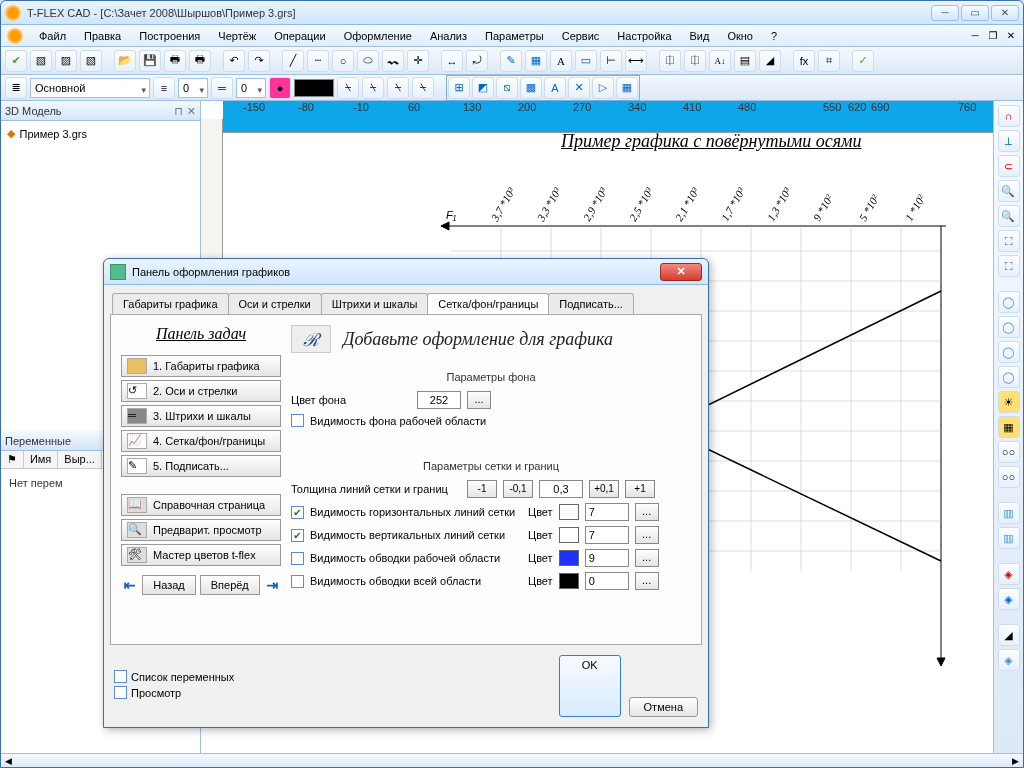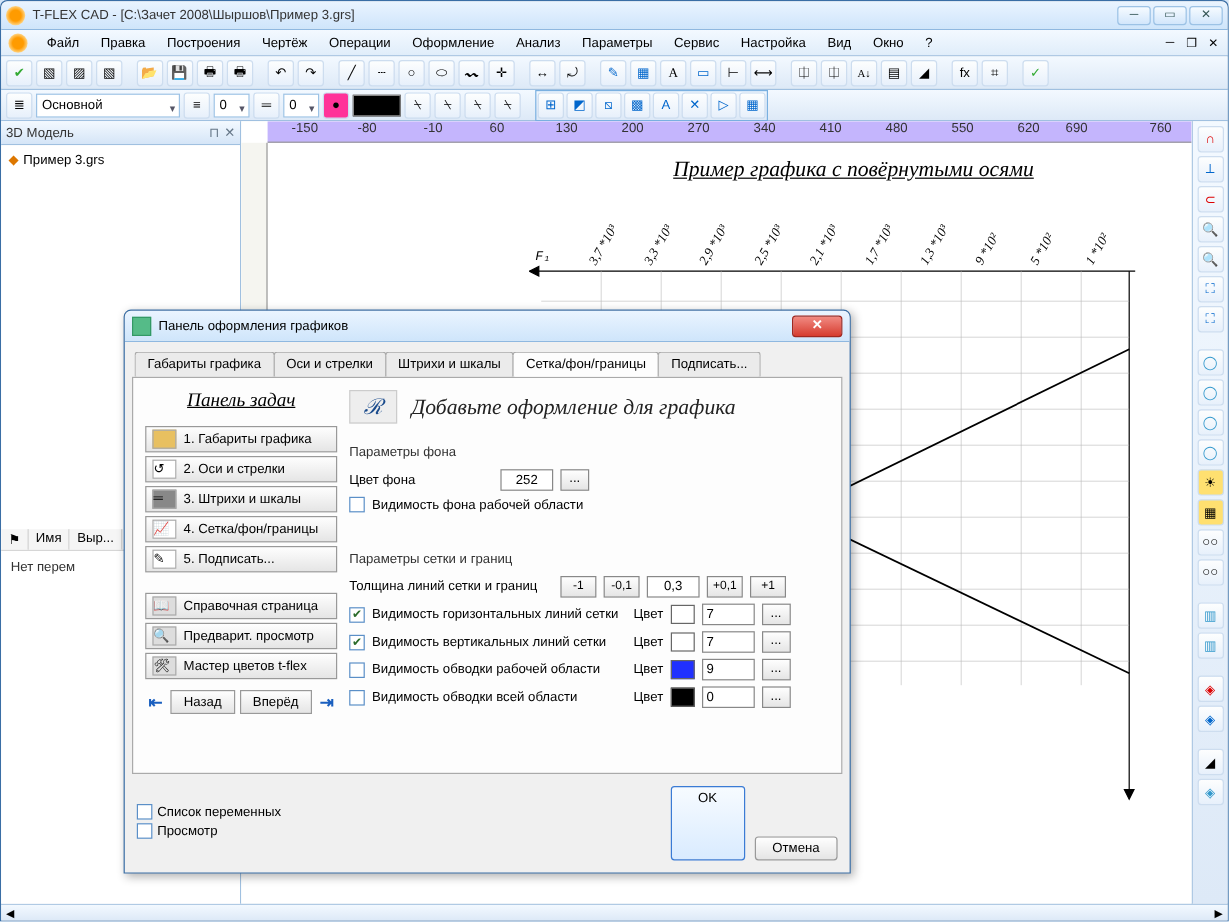--- a/index.html
+++ b/index.html
@@ -20,21 +20,21 @@
 .toolrow2 { height: 26px; background: linear-gradient(#f3f9ff,#dde9f7); border-bottom: 1px solid #a0c0e0; display: flex; align-items: center; padding: 0 4px; gap: 3px; }
 .drop { height: 20px; background: #fff; border: 1px solid #9cc2e5; padding: 0 18px 0 4px; line-height: 18px; position: relative; }
 .drop:after { content:"▾"; position:absolute; right:3px; top:2px; color:#556; font-size:9px;}
 .content { flex: 1; display: flex; position: relative; }
 .leftpanel { width: 200px; background: #eef4fb; border-right: 1px solid #a0c0e0; display: flex; flex-direction: column; }
 .panelhead { height: 20px; background: linear-gradient(#f3f9ff,#d5e5f7); border-bottom: 1px solid #a0c0e0; padding: 0 4px; line-height: 20px; color:#333; display:flex; align-items:center;}
 .panelhead .pinclose{ margin-left:auto; font-size:10px; color:#678; display:flex; gap:4px;}
 .panelbody { flex: 1; background: #fff; padding: 4px; }
 .canvas { flex: 1; background: #fff; position: relative; overflow:hidden;}
 .rightbar { width: 30px; background: linear-gradient(#f3f9ff,#dde9f7); border-left: 1px solid #a0c0e0; display: flex; flex-direction: column; align-items:center; padding:4px 0; gap:3px;}
-.ruler-h { position:absolute; top:0; left:22px; right:0; height:18px; background:#c4b5fd; border-bottom:1px solid #999; font-size:9px; color:#333;}
+.ruler-h { position:absolute; top:0; left:22px; right:0; height:32px; background:#0ea5e9; border-bottom:1px solid #999; font-size:9px; color:#333;}
 .ruler-v { position:absolute; top:18px; left:0; width:22px; height:200px; background:#f5f5f0; border-right:1px solid #999;}
 .chartarea { position:absolute; top:30px; left:240px; width:720px; height:540px; }
 .charttitle { position:absolute; top:0; left:120px; font-family: 'Times New Roman', serif; font-style:italic; font-size:18px; text-decoration: underline; }
 .statusbar { height: 22px; background: linear-gradient(#f3f9ff,#dde9f7); border-top: 1px solid #a0c0e0; display:flex; align-items:center; justify-content:center; color:#333;}
 .dialog { position:absolute; top:258px; left:103px; width:606px; height:470px; background:#f0f0f0; border:1px solid #3a6ea5; border-radius:6px 6px 0 0; box-shadow: 2px 2px 8px rgba(0,0,0,0.3); display:flex; flex-direction:column;}
 .dlg-title { height:26px; background: linear-gradient(#eaf4ff,#cfe5fb); border-radius:6px 6px 0 0; display:flex; align-items:center; padding:0 6px; border-bottom:1px solid #8fb8e0;}
 .dlg-title .ico { width:16px; height:16px; background:#5b8; margin-right:6px; border:1px solid #396;}
 .dlg-close { margin-left:auto; width:42px; height:18px; background: linear-gradient(#f18a82,#d63c2f); border:1px solid #a02820; border-radius:3px; color:#fff; text-align:center; font-weight:bold; line-height:15px; cursor:pointer;}
 .tabs { display:flex; padding: 8px 8px 0 8px; gap:0;}
 .tab { padding:4px 10px; background:#ebebeb; border:1px solid #aaa; border-bottom:none; margin-right:-1px; cursor:pointer; border-radius:3px 3px 0 0;}
@@ -45,21 +45,21 @@
 .tp-btn { display:flex; align-items:center; gap:6px; border:1px solid #999; background:linear-gradient(#fefefe,#e5e5e5); padding:3px 5px; margin-bottom:3px; cursor:pointer; height:22px;}
 .tp-btn.wide{height:22px;}
 .tp-ico { width:20px; height:16px; background:#ddd; border:1px solid #aaa; flex-shrink:0;}
 .navrow { display:flex; gap:4px; margin-top:8px; align-items:center;}
 .navb { border:1px solid #999; background:linear-gradient(#fefefe,#e5e5e5); padding:3px 10px; cursor:pointer;}
 .arrowb { width:26px; height:22px; display:flex;align-items:center;justify-content:center; color:#1a5fbf; font-size:14px; font-weight:bold;}
 .mainpanel { flex:1; }
 .mp-head { display:flex; align-items:center; gap:12px; margin-bottom:18px;}
 .mp-logo{ width:40px; height:28px; background:#eee; border:1px solid #ccc; display:flex;align-items:center;justify-content:center; font-family:serif; font-style:italic; color:#1a4b8c; font-size:18px;}
 .mp-title{ font-family:'Times New Roman',serif; font-style:italic; font-size:18px; color:#222;}
-.group-label{ color:#333; margin: 8px 0 8px 0;}
+.group-label{ color:#333; margin: 8px 0 8px 0; text-align: center;}
 .row { display:flex; align-items:center; gap:6px; margin-bottom:5px;}
 .lbl{ width:120px;}
 .num { width:44px; height:18px; border:1px solid #888; background:#fff; text-align:center; line-height:16px;}
 .small { width:30px; height:18px; border:1px solid #888; background:linear-gradient(#fefefe,#e5e5e5); text-align:center; line-height:16px; cursor:pointer; font-size:10px;}
 .dotsbtn{ width:24px; height:18px; border:1px solid #888; background:linear-gradient(#fefefe,#e5e5e5); text-align:center; line-height:14px; cursor:pointer;}
 .chk { width:13px; height:13px; border:1px solid #5b8fc7; background:#fff; display:inline-flex; align-items:center; justify-content:center; font-size:10px; color:#2a6b2a;}
 .swatch{ width:20px; height:16px; border:1px solid #666;}
 .dlg-foot{ margin:4px 10px 10px 10px; display:flex; align-items:center;}
 .okbtn{ padding:3px 22px; border:1px solid #3a7bd5; background:linear-gradient(#f7fbff,#d9ebff); border-radius:3px; cursor:pointer; margin-right:8px;}
 .cancelbtn{ padding:3px 14px; border:1px solid #999; background:linear-gradient(#fefefe,#e5e5e5); border-radius:3px; cursor:pointer;margin-top:42px;}
@@ -184,20 +184,23 @@
             <span>⊓</span>
             <span>✕</span>
           </span>
       </div>
       <div class="panelbody" style="height:380px">
         <div class="treeitem">
           <span style="color:#d70">◆</span>
           <span>Пример 3.grs</span>
         </div>
       </div>
+      <div class="panelhead">
+        <span>Переменные</span>
+      </div>
       <div style="background:#fff;flex:1">
         <div class="varhead">
           <div class="varcol">⚑</div>
           <div class="varcol">Имя</div>
           <div class="varcol">Выр...</div>
         </div>
         <div style="padding:8px;color:#333">Нет перем</div>
       </div>
     </div>
 
@@ -206,23 +209,23 @@
         <span style="position:absolute;left:20px">-150</span>
           <span style="position:absolute;left:75px">-80</span>
           <span style="position:absolute;left:130px">-10</span>
           <span style="position:absolute;left:185px">60</span>
           <span style="position:absolute;left:240px">130</span>
           <span style="position:absolute;left:295px">200</span>
           <span style="position:absolute;left:350px">270</span>
           <span style="position:absolute;left:405px">340</span>
           <span style="position:absolute;left:460px">410</span>
           <span style="position:absolute;left:515px">480</span>
-          <span style="position:absolute;left:570px">550</span>
+          <span style="position:absolute;left:600px">550</span>
           <span style="position:absolute;left:625px">620</span>
-          <span style="position:absolute;left:665px">690</span>
+          <span style="position:absolute;left:648px">690</span>
           <span style="position:absolute;left:735px">760</span>
       </div>
       <div class="ruler-v"></div>
       <div class="chartarea">
         <div class="charttitle">Пример графика с повёрнутыми осями</div>
         <svg width="720" height="540" style="position:absolute;top:0;left:0">
           <g stroke="#000" stroke-width="1">
             <line x1="0" y1="95" x2="505" y2="95"></line>
             <polygon points="0,95 8,91 8,99" fill="#000"></polygon>
             <line x1="500" y1="95" x2="500" y2="530"></line>
@@ -246,21 +249,21 @@
               <line x1="210" y1="95" x2="210" y2="440"></line>
               <line x1="260" y1="95" x2="260" y2="440"></line>
               <line x1="310" y1="95" x2="310" y2="440"></line>
               <line x1="360" y1="95" x2="360" y2="440"></line>
               <line x1="410" y1="95" x2="410" y2="440"></line>
               <line x1="460" y1="95" x2="460" y2="440"></line>
           </g>
           <polyline points="20,395 500,160" stroke="#000" stroke-width="1.5" fill="none"></polyline>
           <polyline points="20,200 500,430" stroke="#000" stroke-width="1.5" fill="none"></polyline>
         </svg>
-        <div style="position:absolute;top:78px;left:5px;font-family:Liberation Mono, monospace;font-style:italic">F₁</div>
+        <div style="position:absolute;top:78px;left:5px;font-family:Liberation Sans, sans-serif;font-style:italic">F₁</div>
         <div class="tick" style="top:80px;left:58px">3,7 *10³</div>
         <div class="tick" style="top:80px;left:104px">3,3 *10³</div>
         <div class="tick" style="top:80px;left:150px">2,9 *10³</div>
         <div class="tick" style="top:80px;left:196px">2,5 *10³</div>
         <div class="tick" style="top:80px;left:242px">2,1 *10³</div>
         <div class="tick" style="top:80px;left:288px">1,7 *10³</div>
         <div class="tick" style="top:80px;left:334px">1,3 *10³</div>
         <div class="tick" style="top:80px;left:380px">9 *10²</div>
         <div class="tick" style="top:80px;left:426px">5 *10²</div>
         <div class="tick" style="top:80px;left:472px">1 *10²</div>

